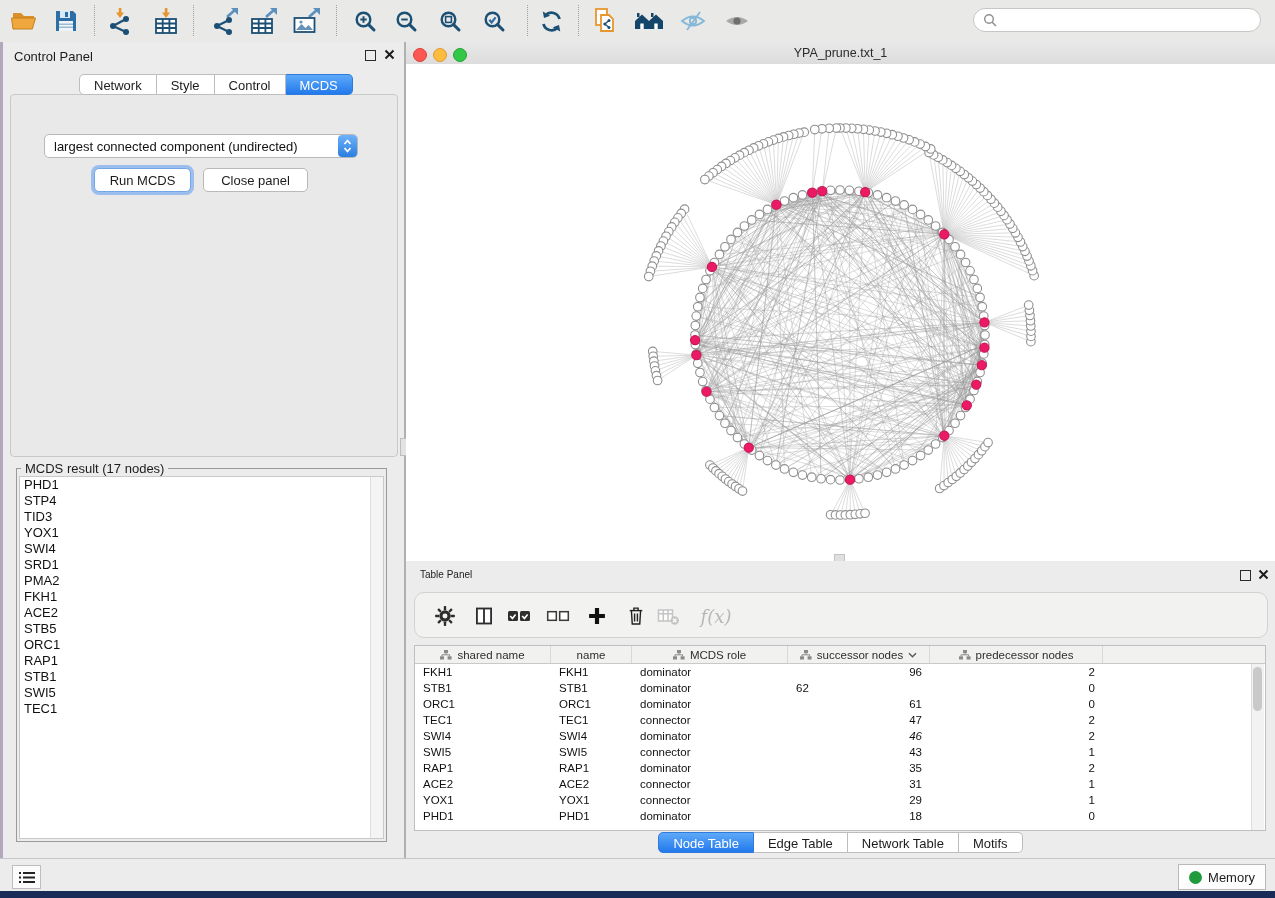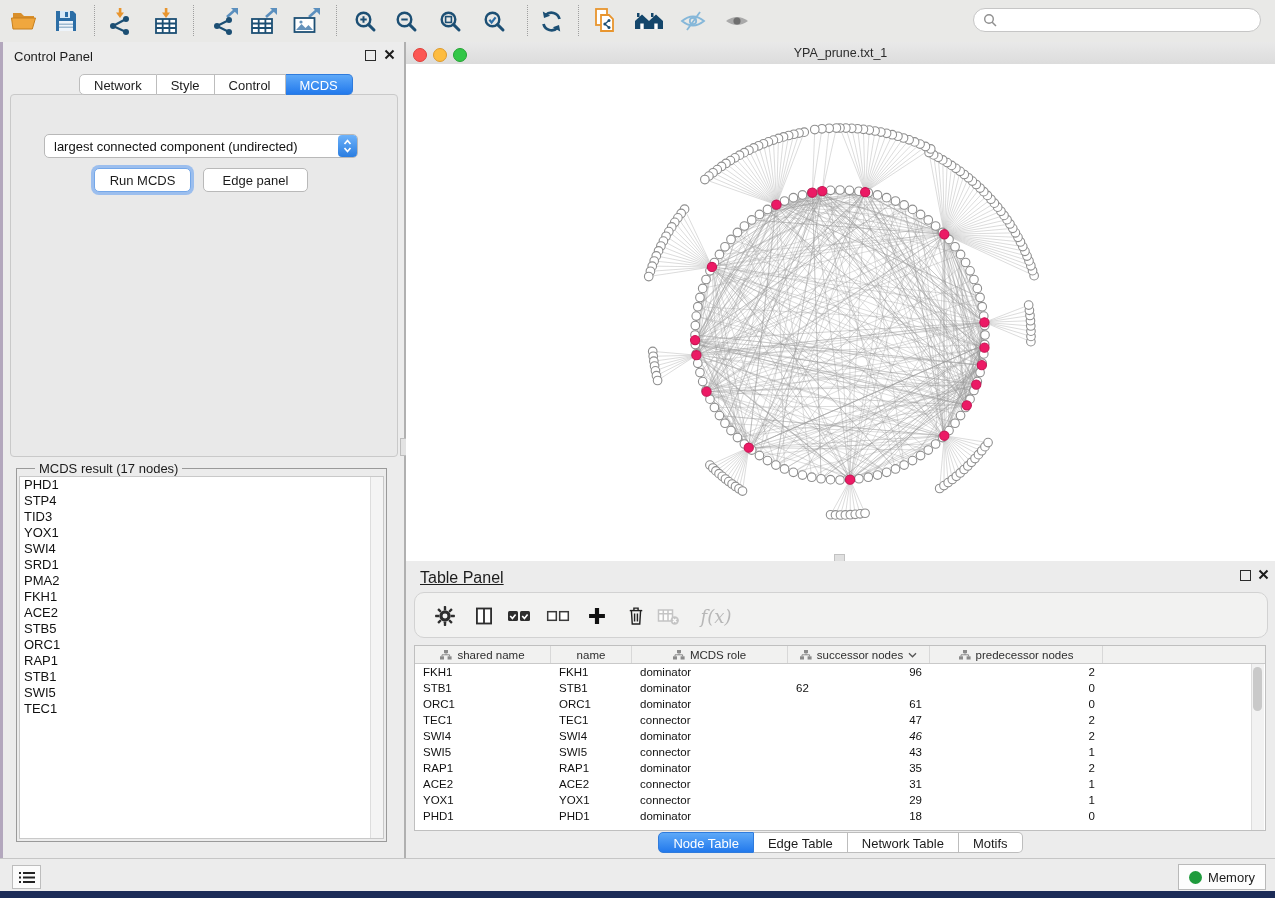--- a/index.html
+++ b/index.html
@@ -29,40 +29,40 @@
   .seg:last-child{border-radius:0 5px 5px 0;}
   .seg.sel{background:linear-gradient(#5ea9f8,#2279ec);color:#fff;border-color:#2f7bdc;}
   .cp-box{position:absolute;left:7px;top:52px;width:386px;height:361px;background:#e9e9e9;border:1px solid #c9c9c9;border-radius:4px;}
   .opt-label{position:absolute;left:0;top:70px;width:100%;text-align:center;font-size:13px;color:#1c1c1c;}
   .dropdown{position:absolute;left:41px;top:92px;width:314px;height:24px;background:#fff;border:1px solid #b8b8b8;border-radius:5px;box-sizing:border-box;display:flex;align-items:center;}
   .dropdown .dd-text{flex:1;font-size:13px;color:#111;padding-left:9px;white-space:nowrap;overflow:hidden;}
   .dd-stepper{width:19px;height:22px;border-radius:4px;background:linear-gradient(#6db2fa,#2a7de0);margin-right:0px;display:flex;flex-direction:column;align-items:center;justify-content:center;}
   .btn{position:absolute;height:24px;background:#fff;border:1px solid #b9b9b9;border-radius:5px;font-size:13px;color:#1c1c1c;display:flex;align-items:center;justify-content:center;box-sizing:border-box;}
   .btn.focus{border-color:#74a7e8;box-shadow:0 0 0 3px rgba(77,148,243,.5);}
   .mcds-group{position:absolute;left:13px;top:426px;width:369px;height:372px;border:1px solid #9a9a9a;}
-  .mcds-legend{position:absolute;left:18px;top:-8px;background:#ececec;padding:0 4px;font-size:13px;color:#1c1c1c;}
+  .mcds-legend{position:absolute;left:4px;top:-8px;background:#ececec;padding:0 4px;font-size:13px;color:#1c1c1c;}
   .mcds-list{position:absolute;left:2px;top:7px;right:2px;bottom:2px;background:#fff;border:1px solid #c9c9c9;overflow:hidden;}
   .mcds-item{font-size:13px;color:#111;height:16px;line-height:16px;padding-left:4px;}
   .mcds-scroll{position:absolute;right:0;top:0;bottom:0;width:12px;background:#f4f4f4;border-left:1px solid #ddd;}
 
   
   .v-splitter{position:absolute;left:404px;top:42px;width:2px;height:816px;background:#b0b0b0;}
   .v-grip{position:absolute;left:400px;top:438px;width:9px;height:16px;background:#e3e3e3;border:1px solid #bdbdbd;}
 
   
   .network-panel{position:absolute;left:406px;top:42px;width:869px;height:519px;background:#fff;}
   .net-titlebar{position:absolute;left:0;top:0;width:100%;height:22px;background:linear-gradient(#e9e9e9,#dcdcdc);border-bottom:1px solid #c4c4c4;}
   .tl{position:absolute;top:6px;width:12px;height:12px;border-radius:50%;}
   .net-title{position:absolute;left:0;top:4px;width:100%;text-align:center;font-size:12.5px;color:#2b2b2b;}
   .net-canvas{position:absolute;left:0;top:22px;width:869px;height:497px;background:#fff;overflow:hidden;}
   .h-grip{position:absolute;left:428px;top:512px;width:9px;height:7px;background:#e0e0e0;border:1px solid #c2c2c2;}
 
   
   .table-panel{position:absolute;left:406px;top:561px;width:869px;height:297px;background:#ececec;}
-  .tp-title{position:absolute;left:14px;top:8px;font-size:16px;color:#1c1c1c;text-decoration:underline;}
+  .tp-title{position:absolute;left:14px;top:8px;font-size:10px;color:#1c1c1c;}
   .tp-toolbar{position:absolute;left:8px;top:31px;width:852px;height:44px;background:#f2f2f1;border:1px solid #d2d2d2;border-radius:10px;}
   .tpi{position:absolute;top:10px;width:26px;height:26px;display:flex;align-items:center;justify-content:center;}
   .tbl{position:absolute;left:8px;top:84px;width:852px;height:186px;background:#fff;border:1px solid #bfbfbf;box-sizing:border-box;overflow:hidden;}
   .tbl-head{display:flex;height:17px;background:#f1f1f0;border-bottom:1px solid #c9c9c9;}
   .th{display:flex;align-items:center;justify-content:center;gap:5px;font-size:11.5px;color:#2e2e2e;border-right:1px solid #d8d8d8;box-sizing:border-box;height:17px;}
   .tbl-body{position:relative;}
   .tr{display:flex;height:16px;}
   .td{font-size:11.5px;color:#111;line-height:16px;box-sizing:border-box;padding:0 8px;white-space:nowrap;}
   .tbl-scroll{position:absolute;right:1px;top:18px;width:12px;height:166px;background:#f2f2f2;border-left:1px solid #ddd;}
   .tbl-thumb{position:absolute;left:1px;top:3px;width:9px;height:44px;background:#c9c9c9;border-radius:5px;}
@@ -265,21 +265,21 @@
         <svg width="9" height="16" viewBox="0 0 9 16">
             <path d="M1.5 6 4.5 2.5 7.5 6" fill="none" stroke="#fff" stroke-width="1.7"></path>
             <path d="M1.5 10 4.5 13.5 7.5 10" fill="none" stroke="#fff" stroke-width="1.7"></path>
           </svg>
       </span>
     </div>
     <div class="btn focus" style="left:91px;top:126px;width:97px">
         <span>Run MCDS</span>
       </div>
     <div class="btn" style="left:200px;top:126px;width:105px">
-        <span>Edge panel</span>
+        <span>Close panel</span>
       </div>
     <div class="mcds-group">
       <span class="mcds-legend">MCDS result (17 nodes)</span>
       <div class="mcds-list" id="mcds-list">
 
       <div class="mcds-item">PHD1</div>
           <div class="mcds-item">STP4</div>
           <div class="mcds-item">TID3</div>
           <div class="mcds-item">YOX1</div>
           <div class="mcds-item">SWI4</div>

